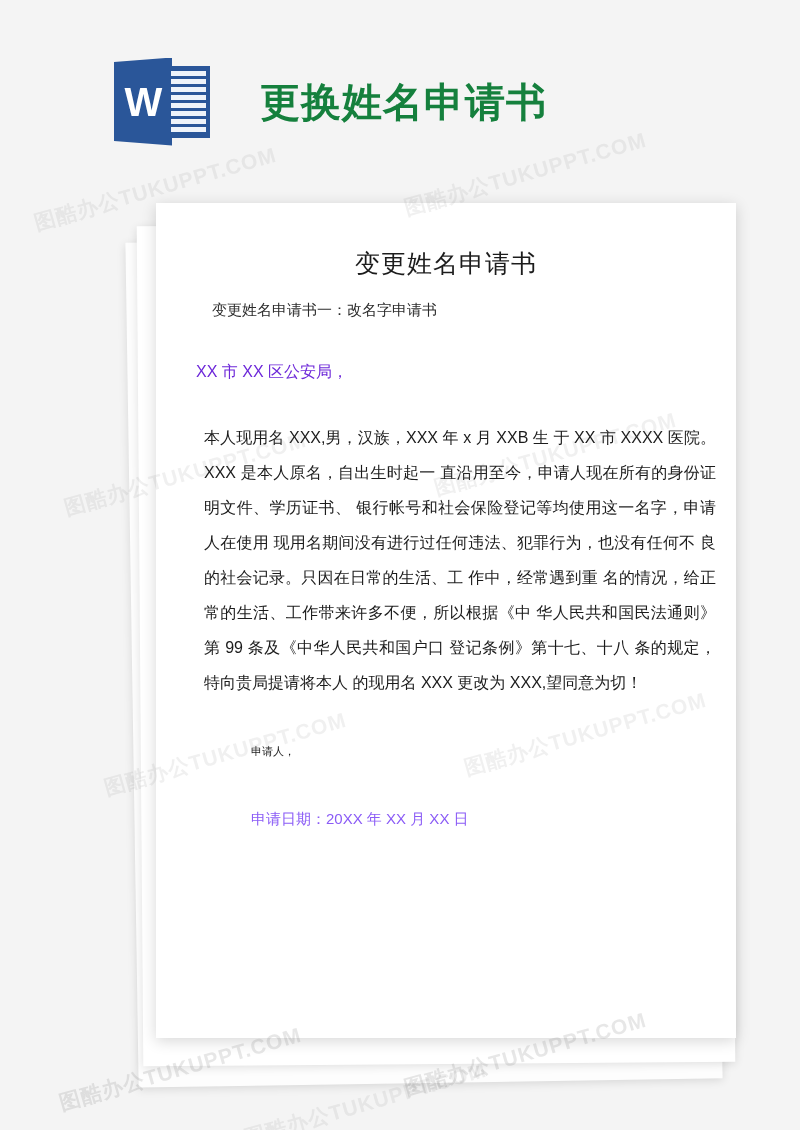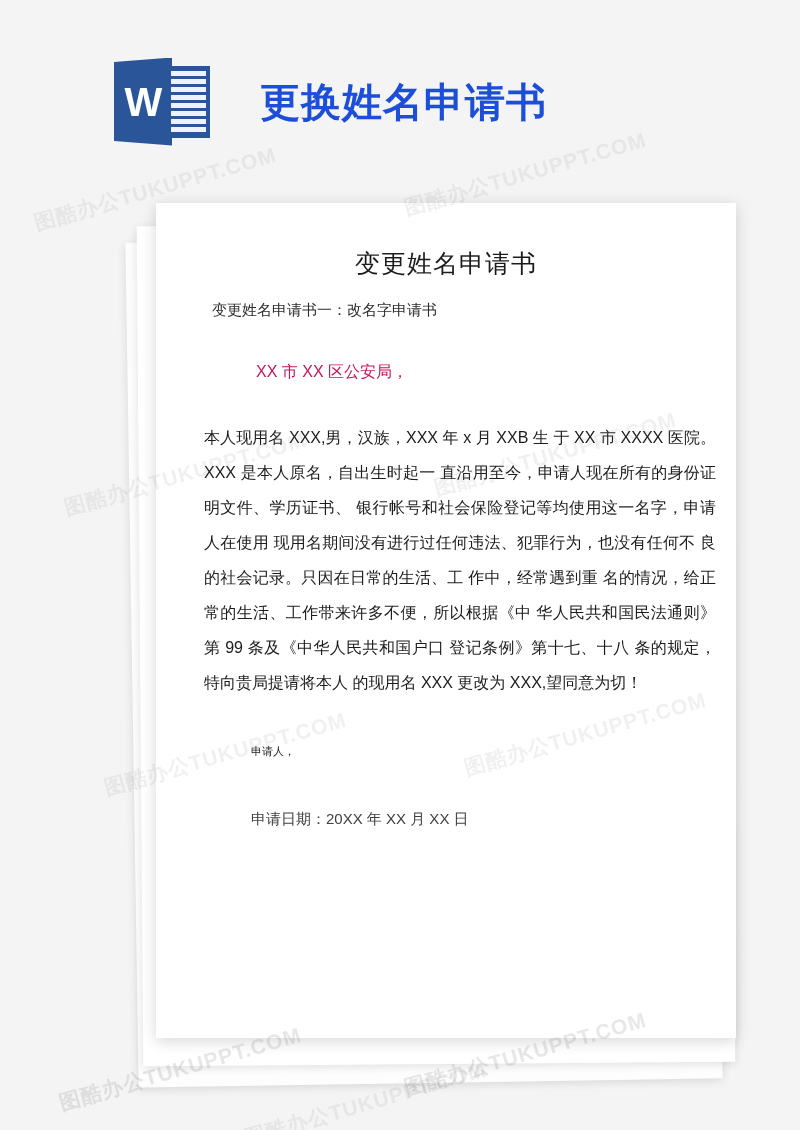--- a/index.html
+++ b/index.html
@@ -62,21 +62,21 @@
   }
   .word-icon .doc-line {
     height: 5px;
     background: #eef3fa;
     width: 100%;
   }
 
   .header-title {
     margin-left: 50px;
     font-size: 40px;
-    color: #1d4ed8;
+    color: #15803d;
     letter-spacing: 1px;
     line-height: 1;
     white-space: nowrap;
   }
 
   
   .page-stack { position: absolute; left: 0; top: 0; width: 800px; height: 954px; margin-left: 36px; }
 
   .page-back-2 {
     position: absolute;
@@ -117,23 +117,23 @@
   .doc-subtitle {
     margin-top: 22px;
     padding-left: 56px;
     font-size: 15px;
     color: #2b2b2b;
     line-height: 1.3;
   }
 
   .doc-recipient {
     margin-top: 42px;
-    padding-left: 100px;
+    padding-left: 40px;
     font-size: 16px;
-    color: #be185d;
+    color: #6d28d9;
     line-height: 1.3;
   }
 
   .doc-body {
     margin-top: 38px;
     padding: 0 20px 0 48px;
     font-size: 16px;
     color: #1c1c1c;
     line-height: 35px;
     text-align: justify;
@@ -146,21 +146,21 @@
     padding-left: 95px;
     font-size: 11px;
     color: #1c1c1c;
     line-height: 1.3;
   }
 
   .doc-date {
     margin-top: 50px;
     padding-left: 95px;
     font-size: 15px;
-    color: #404040;
+    color: #8b5cf6;
     line-height: 1.3;
   }
 
   
   .watermark-layer {
     position: absolute;
     left: 0; top: 0;
     width: 800px; height: 1130px;
     pointer-events: none;
     overflow: hidden;

